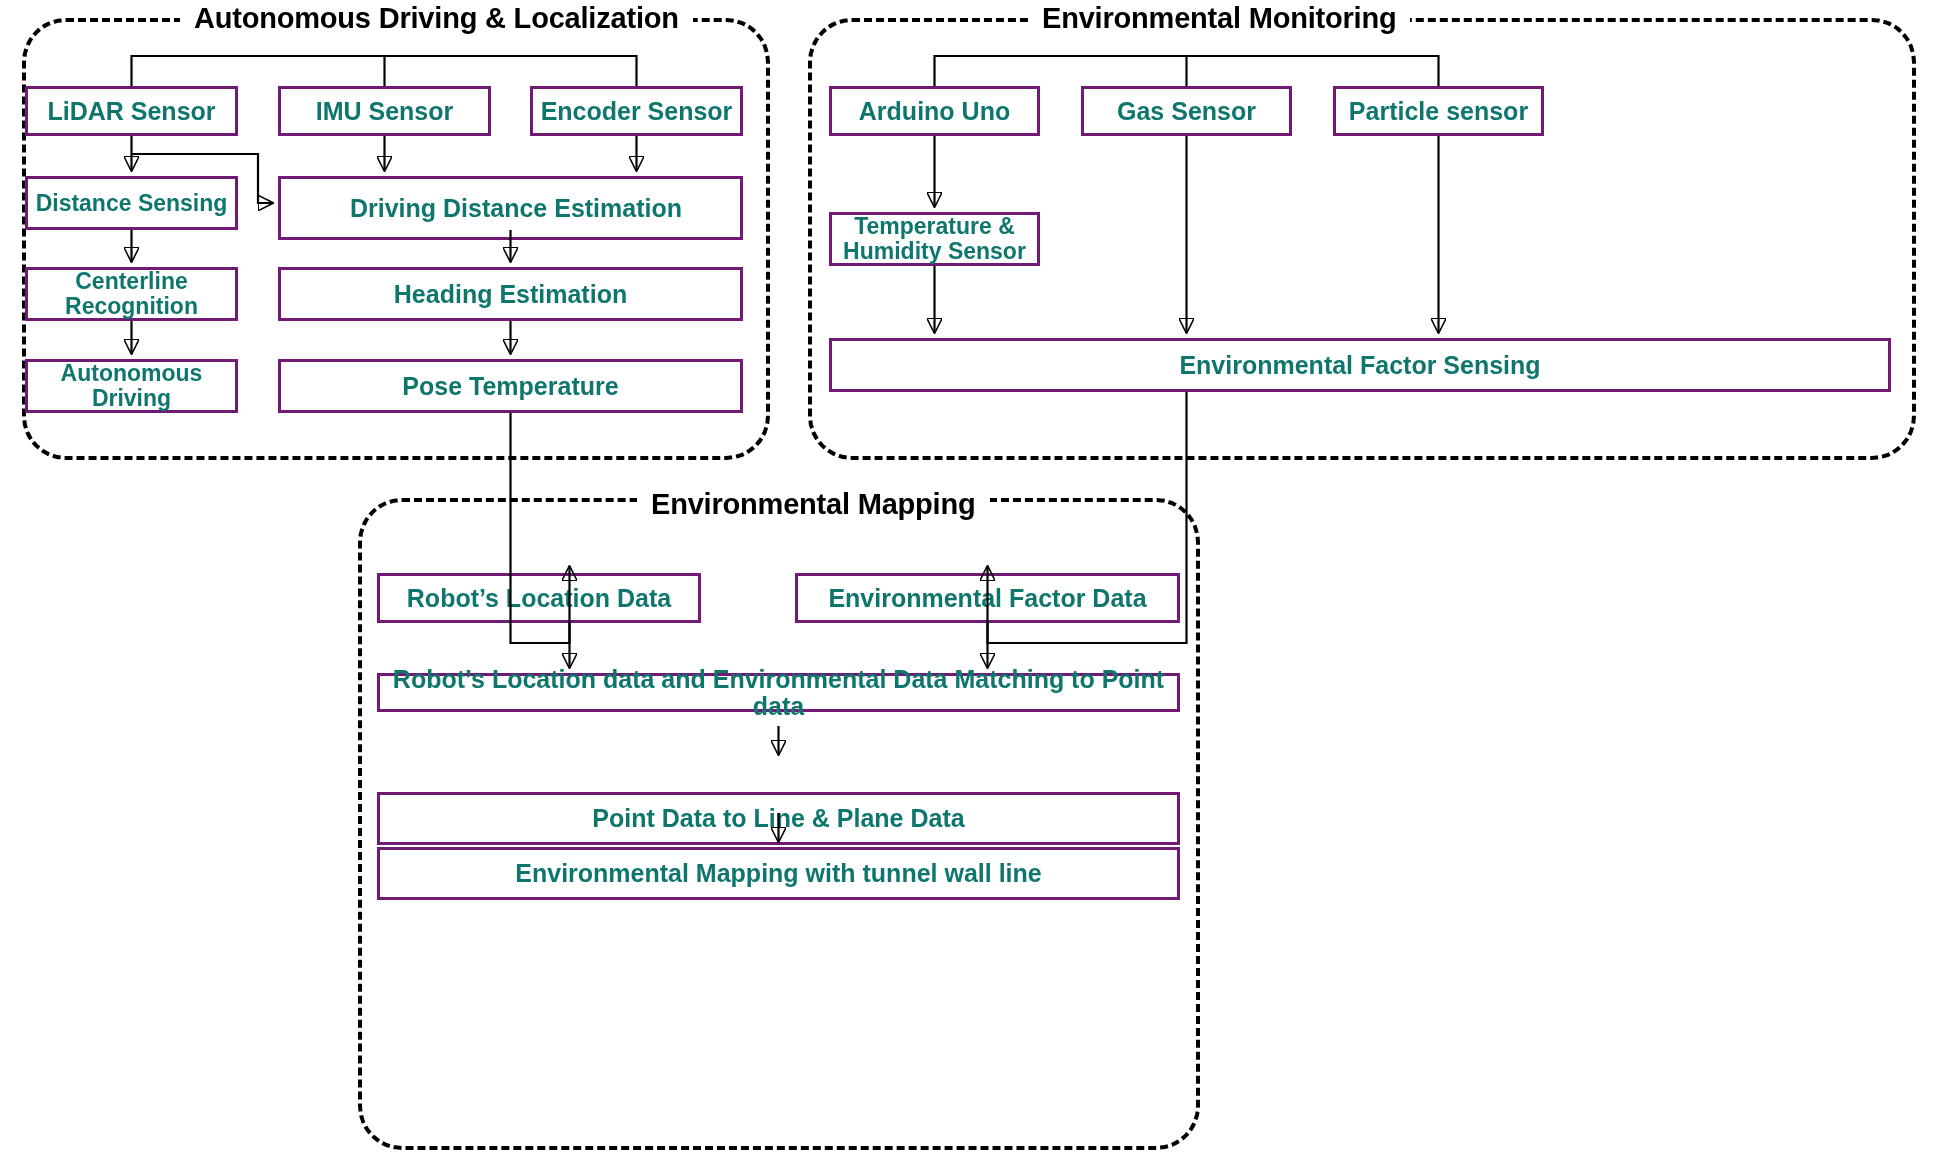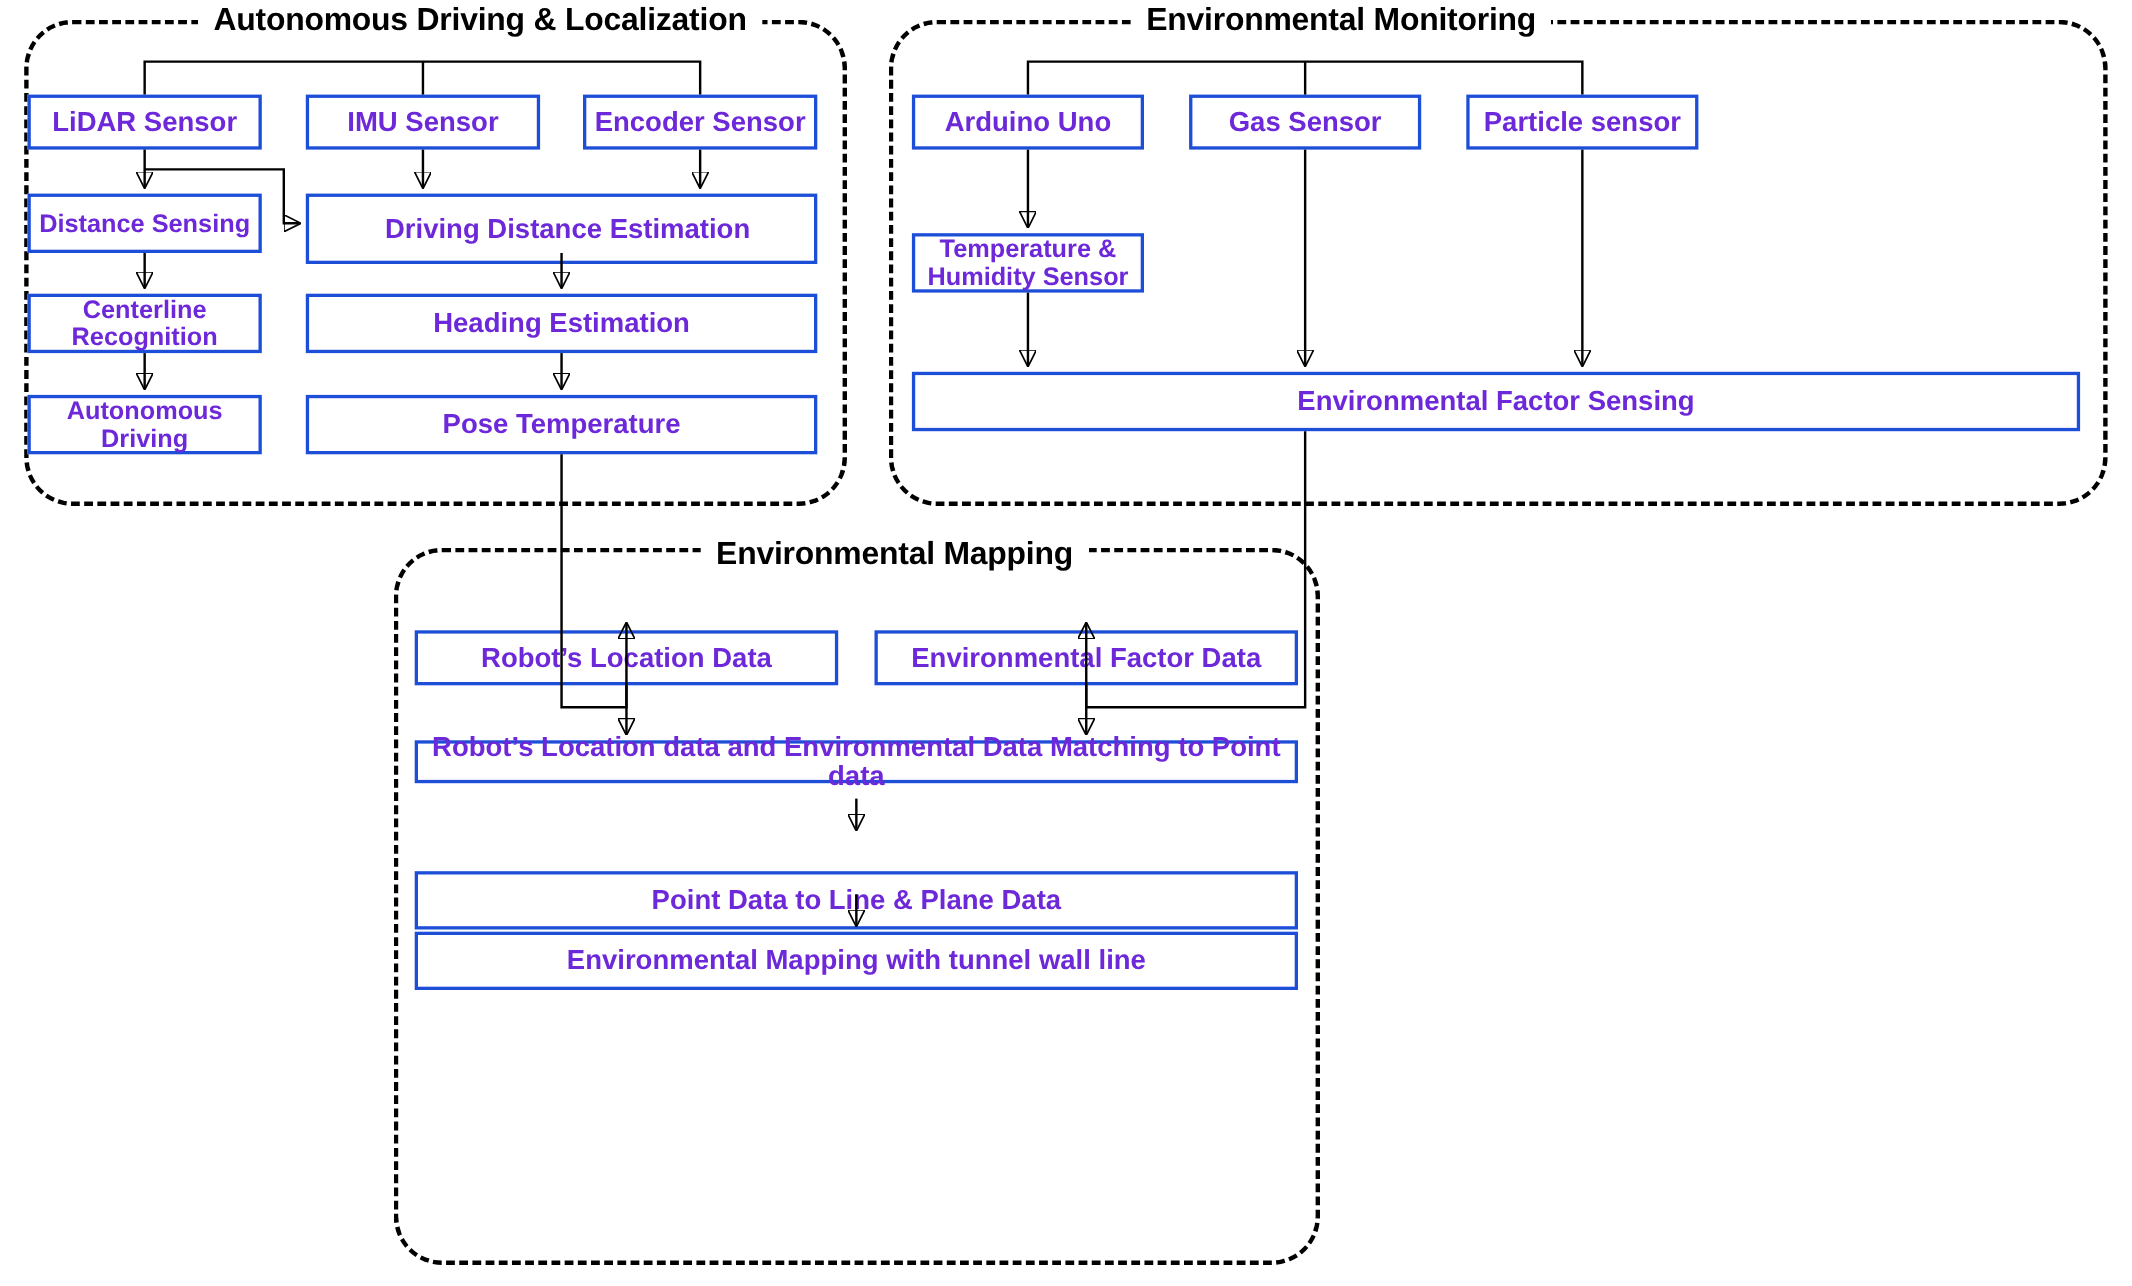--- a/index.html
+++ b/index.html
@@ -3,23 +3,23 @@
 <meta charset="utf-8">
 <style>
   html,body{margin:0;padding:0;background:#ffffff;}
   body{font-family:"Liberation Sans", sans-serif;}
   #canvas{position:relative;width:1938px;height:1169px;background:#fff;overflow:hidden;border-radius:28px;}
 
   .grp{position:absolute;border:4px dashed #000;border-radius:44px;box-sizing:border-box;}
   .grp-title{position:absolute;background:#fff;font-weight:bold;font-size:29px;color:#000;
              letter-spacing:-0.2px;padding:0 14px;white-space:nowrap;line-height:1;}
 
-  .node{position:absolute;box-sizing:border-box;border:3px solid #1d4ed8;background:#fff;
+  .node{position:absolute;box-sizing:border-box;border:3px solid #701a75;background:#fff;
         display:flex;align-items:center;justify-content:center;text-align:center;
-        font-weight:bold;color:#6d28d9;line-height:1.08;padding:2px 6px;}
+        font-weight:bold;color:#0f766e;line-height:1.08;padding:2px 6px;}
   .n-sm{font-size:23px;}
   .n-md{font-size:25px;}
   .n-lg{font-size:25px;}
 
   svg.wires{position:absolute;left:0;top:0;width:1938px;height:1169px;pointer-events:none;}
   svg.wires line,svg.wires path,svg.wires polyline{stroke:#000;fill:none;}
 </style>
 </head>
 <body>
 
@@ -48,21 +48,21 @@
   <div class="node n-md" style="left:1081px;top:86px;width:211px;height:50px;">Gas Sensor</div>
   <div class="node n-md" style="left:1333px;top:86px;width:211px;height:50px;">Particle sensor</div>
 
   <div class="node n-sm" style="left:829px;top:212px;width:211px;height:54px;">Temperature &amp; Humidity Sensor</div>
 
   <div class="node n-lg" style="left:829px;top:338px;width:1062px;height:54px;">Environmental Factor Sensing</div>
 
   <div class="grp" style="left:358px;top:498px;width:842px;height:652px;"></div>
   <div class="grp-title" style="left:637px;top:490px;text-align:center;">Environmental Mapping</div>
 
-  <div class="node n-lg" style="left:377px;top:573px;width:385px;height:50px;">Robot’s Location Data</div>
+  <div class="node n-lg" style="left:377px;top:573px;width:324px;height:50px;">Robot’s Location Data</div>
   <div class="node n-lg" style="left:795px;top:573px;width:385px;height:50px;">Environmental Factor Data</div>
 
   <div class="node n-lg" style="left:377px;top:673px;width:803px;height:39px;">Robot’s Location data and Environmental Data Matching to Point data</div>
 
   <div class="node n-lg" style="left:377px;top:792px;width:803px;height:53px;">Point Data to Line &amp; Plane Data</div>
 
   <div class="node n-lg" style="left:377px;top:847px;width:803px;height:53px;">Environmental Mapping with tunnel wall line</div>
 
   <svg class="wires" viewBox="0 0 1938 1169" preserveAspectRatio="none">
     <defs>

